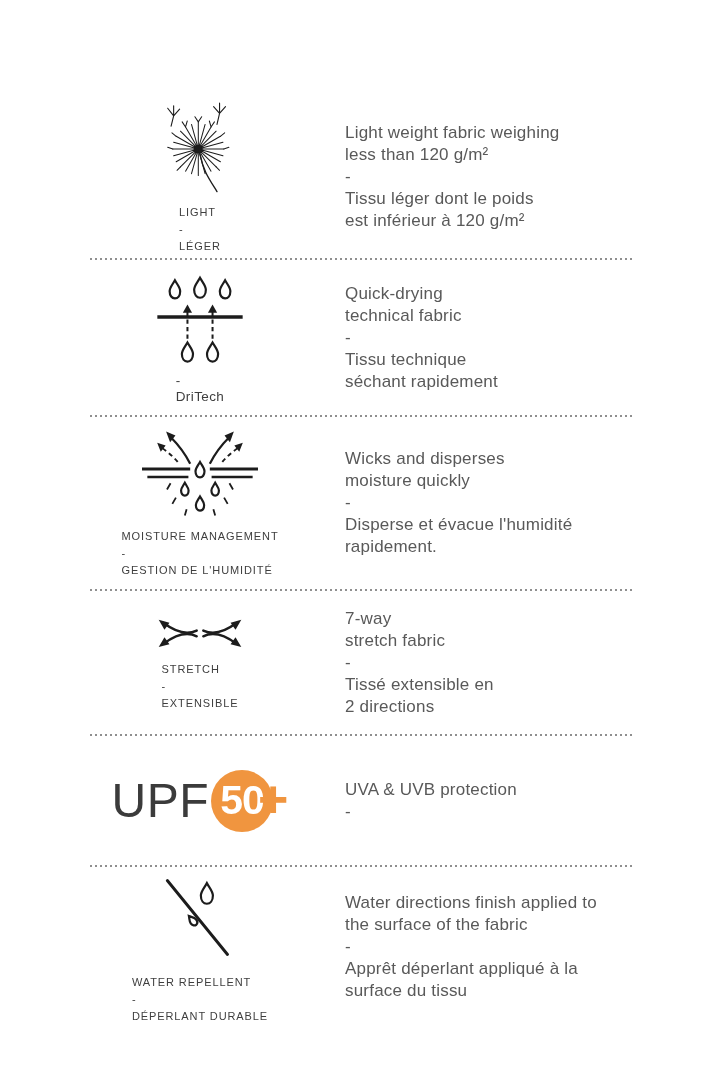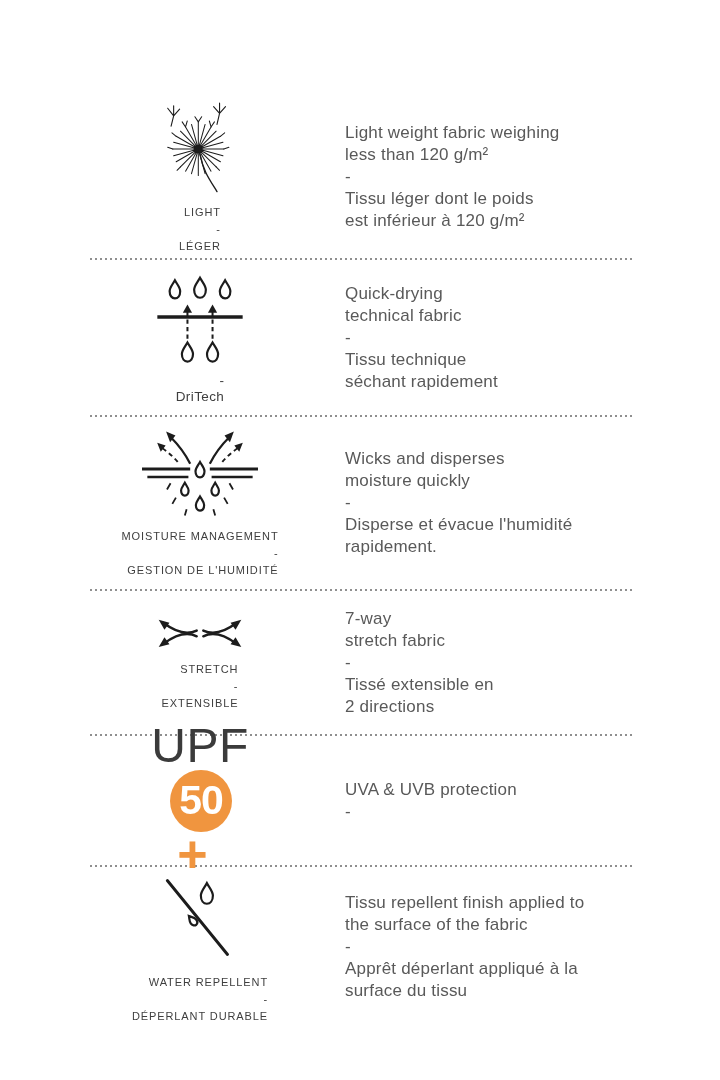--- a/index.html
+++ b/index.html
@@ -15,29 +15,29 @@
   .sep{
     height:2px;width:100%;
     background-image:repeating-linear-gradient(to right,var(--separator_color,#8f8f8f) 0,var(--separator_color,#8f8f8f) 1.6px,transparent 1.6px,transparent 5px);
   }
   .icon-col{width:220px;flex:0 0 220px;display:flex;flex-direction:column;align-items:center;justify-content:center;}
   .text-col{flex:1;padding-left:35px;}
   .text-line{
     font-size:17px;line-height:22px;color:var(--text_color,#595959);
     letter-spacing:0.2px;white-space:nowrap;
   }
-  .labels{margin-top:9px;text-align:right;}
+  .labels{margin-top:9px;text-align:left;}
   .label-line{
     font-size:11px;line-height:17px;letter-spacing:0.9px;
     color:var(--label_color,#3e3e3e);white-space:nowrap;
   }
   .labels-lg .label-line{font-size:13.5px;letter-spacing:0.4px;line-height:16px;}
   svg.feature{color:var(--icon_color,#1c1c1c);display:block;}
   
-  .upf{display:flex;align-items:center;flex-direction:column;}
+  .upf{display:flex;align-items:center;}
   .upf-text{font-size:48px;color:#3b3b3b;letter-spacing:0.5px;line-height:1;}
   .upf-circle{
     width:62px;height:62px;border-radius:50%;
     background:var(--accent_orange,#F0953F);
     display:flex;align-items:center;justify-content:center;margin-left:2px;
   }
   .upf-circle .upf-num{color:#fff;font-size:41px;font-weight:700;letter-spacing:-1px;}
   .upf-plus{
     color:var(--accent_orange,#F0953F);
     font-size:52px;font-weight:700;margin-left:-15px;line-height:1;margin-top:-4px;
@@ -217,21 +217,21 @@
           <use href="#drop" transform="translate(41,58) rotate(-40) scale(0.55)"></use>
         </g>
       </svg>
       <div class="labels">
           <div class="label-line">WATER REPELLENT</div>
           <div class="label-line">-</div>
           <div class="label-line">DÉPERLANT DURABLE</div>
         </div>
     </div>
     <div class="text-col">
-        <div class="text-line">Tissu repellent finish applied to</div>
+        <div class="text-line">Water directions finish applied to</div>
         <div class="text-line">the surface of the fabric</div>
         <div class="text-line">-</div>
         <div class="text-line">Apprêt déperlant appliqué à la</div>
         <div class="text-line">surface du tissu</div>
       </div>
   </div>
 
 </div>
 
 </body></html>

